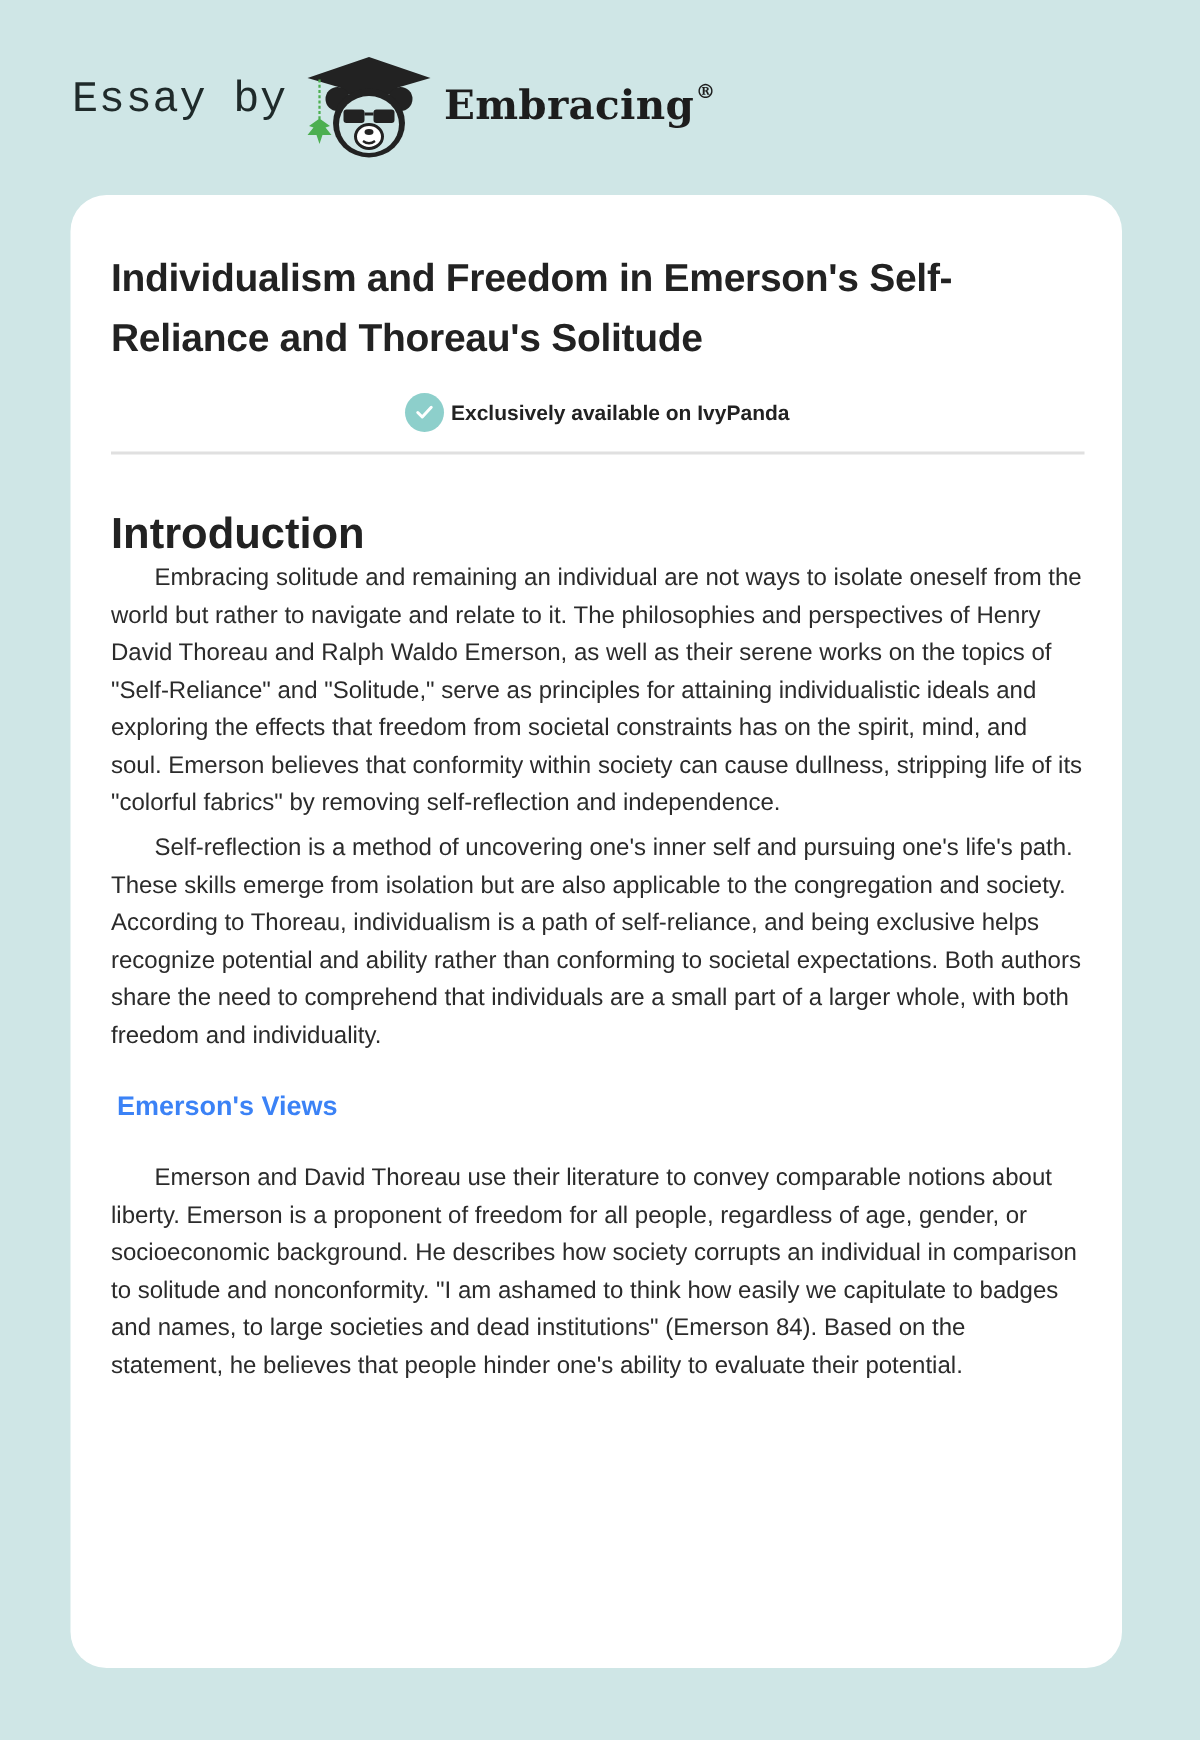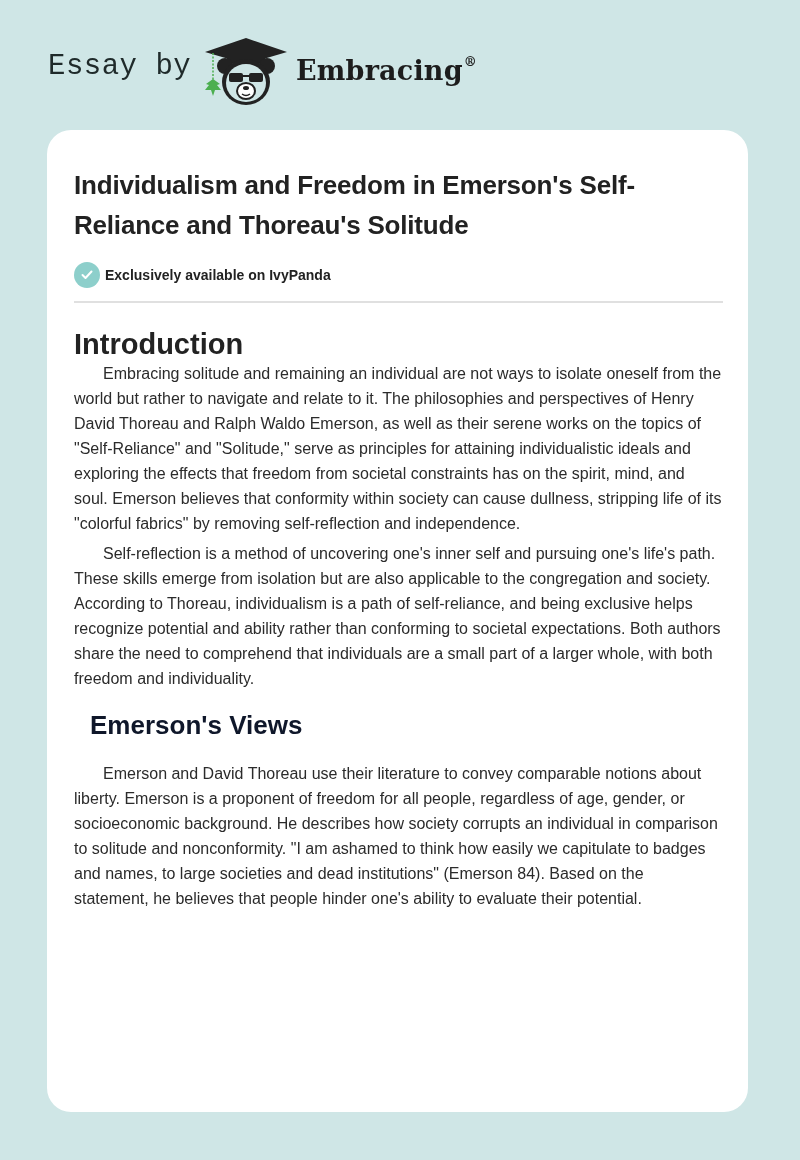--- a/index.html
+++ b/index.html
@@ -66,52 +66,53 @@
     line-height: 40px;
     font-weight: bold;
     color: #222222;
     letter-spacing: -0.2px;
   }
   .exclusive {
     display: flex;
     align-items: center;
     margin-top: 17px;
     height: 26px;
+    justify-content: center;
   }
   .check-badge {
     width: 26px; height: 26px;
     border-radius: 50%;
     background: #8dcfcb;
     display: flex; align-items: center; justify-content: center;
     margin-right: 5px;
   }
   .exclusive-label {
     font-size: 14px;
     font-weight: bold;
     color: #222222;
   }
   .divider {
     margin-top: 13px;
     height: 2px;
     background: #e0e0e0;
     width: 649px;
   }
   h2 {
-    margin: 24px 0 0 0;
+    margin: 36px 0 0 0;
     font-size: 29px;
     line-height: 34px;
     font-weight: bold;
     color: #222222;
   }
   h3 {
-    margin: 20px 0 0 16px;
-    font-size: 26px;
+    margin: 20px 0 0 4px;
+    font-size: 18px;
     line-height: 28px;
     font-weight: bold;
-    color: #0f172a;
+    color: #3b82f6;
   }
   p {
     margin: 0;
     font-size: 16px;
     line-height: 25px;
     color: #2b2b2b;
     text-indent: 29px;
   }
   .p-intro1 { }
   .p-intro2 { margin-top: 5px; }

